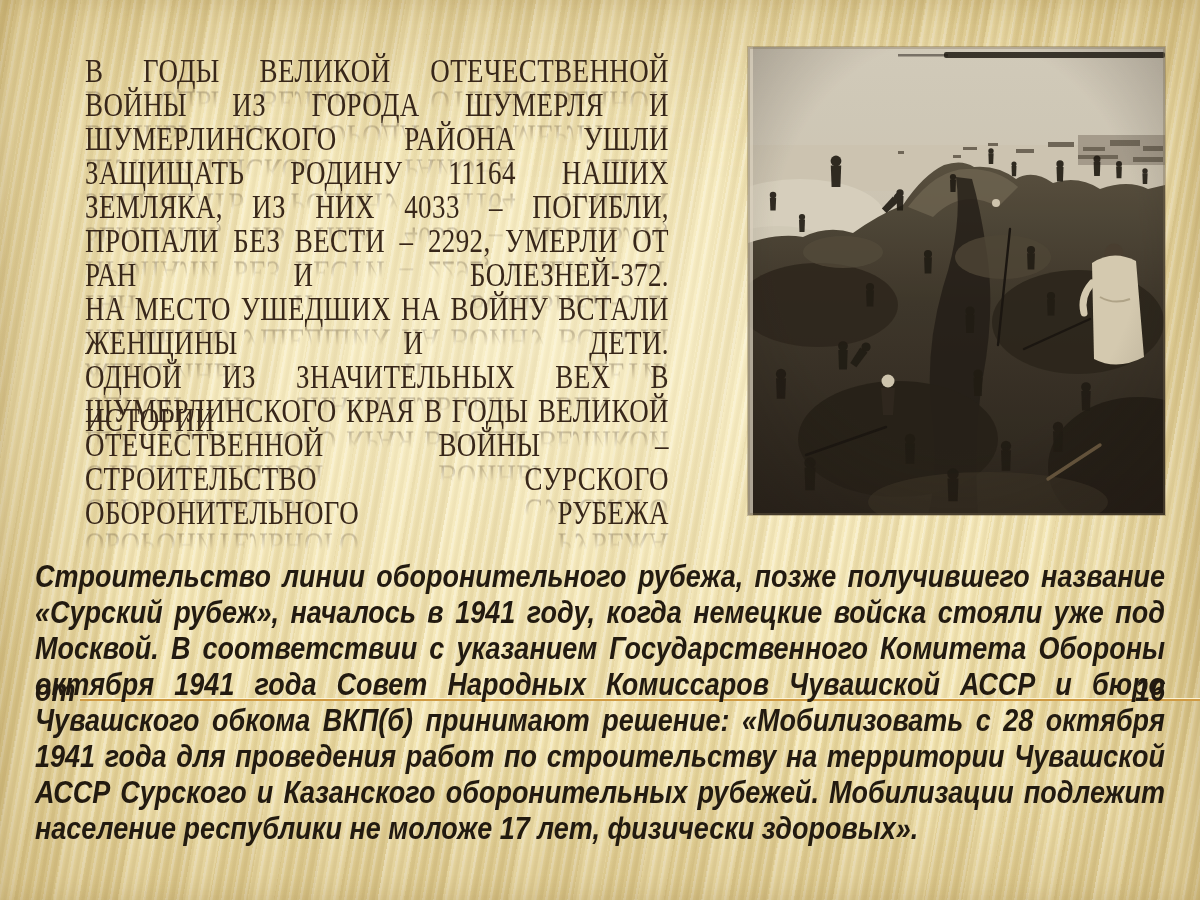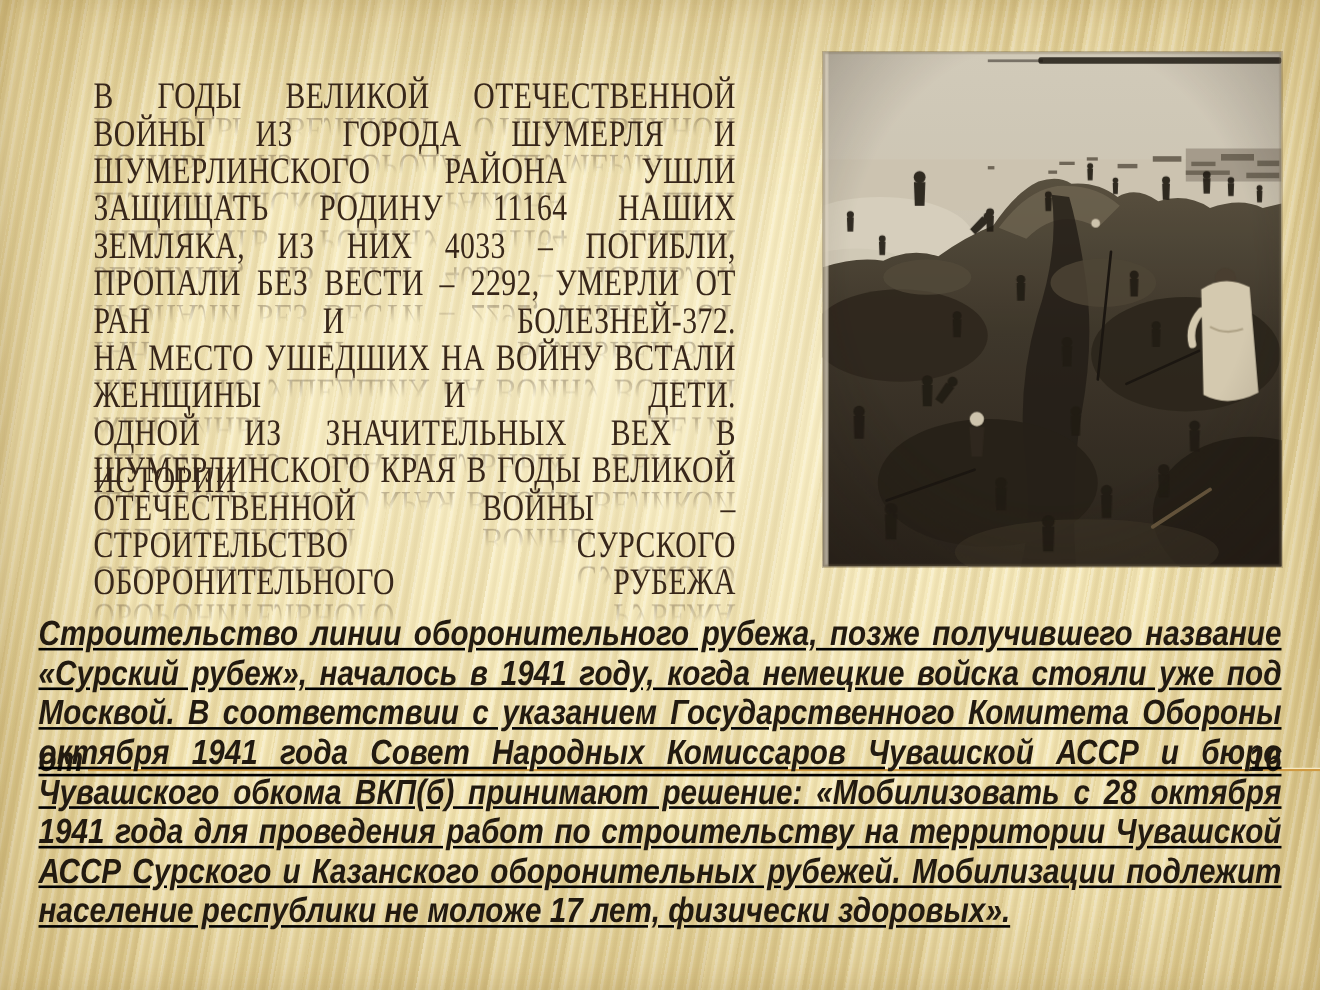--- a/index.html
+++ b/index.html
@@ -16,21 +16,21 @@
       repeating-linear-gradient(100deg,
         rgba(150,118,52,0.10) 0px, rgba(150,118,52,0.10) 16px,
         rgba(255,248,222,0.14) 16px, rgba(255,248,222,0.14) 42px,
         rgba(150,118,52,0.07) 42px, rgba(150,118,52,0.07) 64px);
     box-shadow: inset 0 0 140px 30px rgba(151,117,48,0.33),
                 inset 0 0 24px rgba(130,100,40,0.18);
     font-family:"Liberation Sans", sans-serif;
   }
 
   
-  .hero{position:absolute;left:85px;top:54px;width:584px;margin-top:16px;}
+  .hero{position:absolute;left:85px;top:54px;width:584px;}
   .hero-line{
     height:34px;line-height:34px;
     font-family:"Liberation Serif", serif;
     font-size:27px;letter-spacing:0.4px;
     color:#38271a;
     text-align:justify;text-align-last:justify;
     transform:scaleY(1.26);
     -webkit-box-reflect: below -9px
       linear-gradient(rgba(0,0,0,0) 38%, rgba(56,39,26,0.42) 92%);
   }
@@ -43,21 +43,21 @@
   .photo svg{display:block;width:100%;height:100%;}
 
   
   .divider{
     position:absolute;left:80px;top:699px;width:1120px;height:2px;
     background:#cf9a42;
     box-shadow:0 -1px 0 rgba(255,246,214,0.9);
   }
 
   
-  .bodytext{position:absolute;left:35px;top:558px;width:1130px;text-decoration:underline;}
+  .bodytext{position:absolute;left:35px;top:558px;width:1130px;}
   .body-line{
     height:36px;line-height:36px;
     font-style:italic;font-weight:bold;
     font-size:27px;color:#221a10;
     text-align:justify;text-align-last:justify;
     transform:scaleY(1.18);
   }
   .body-line.last{text-align-last:left;}
 </style>
 </head>

